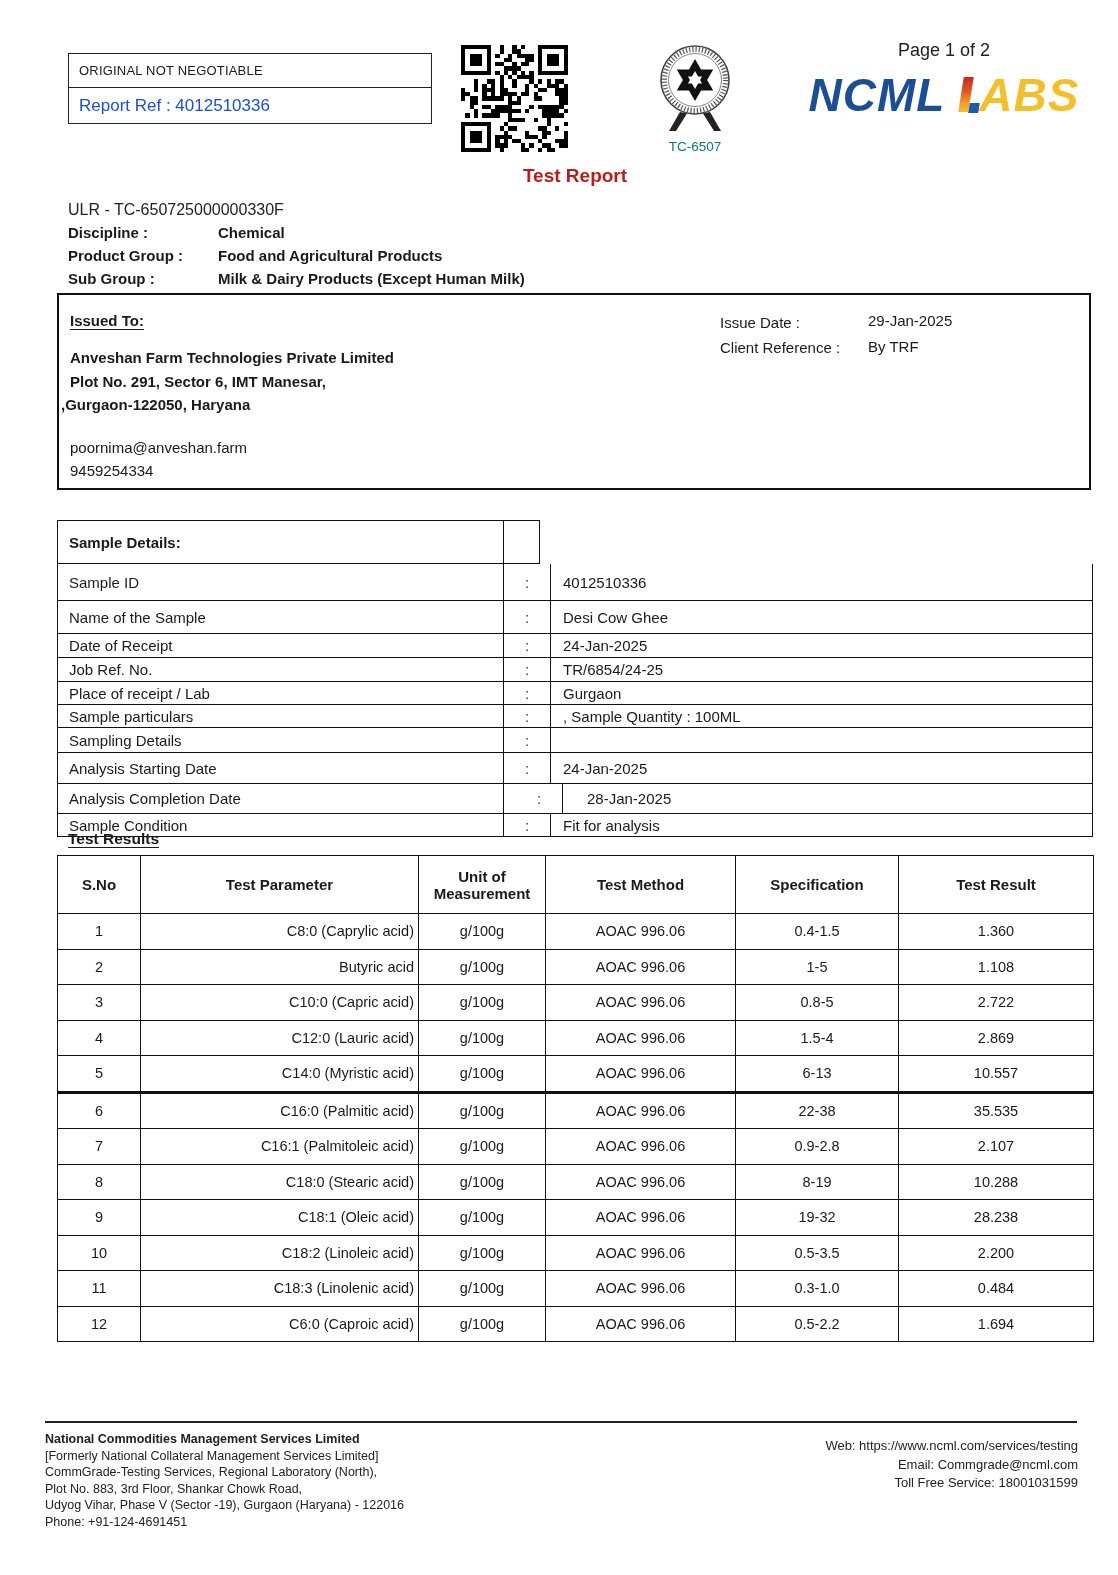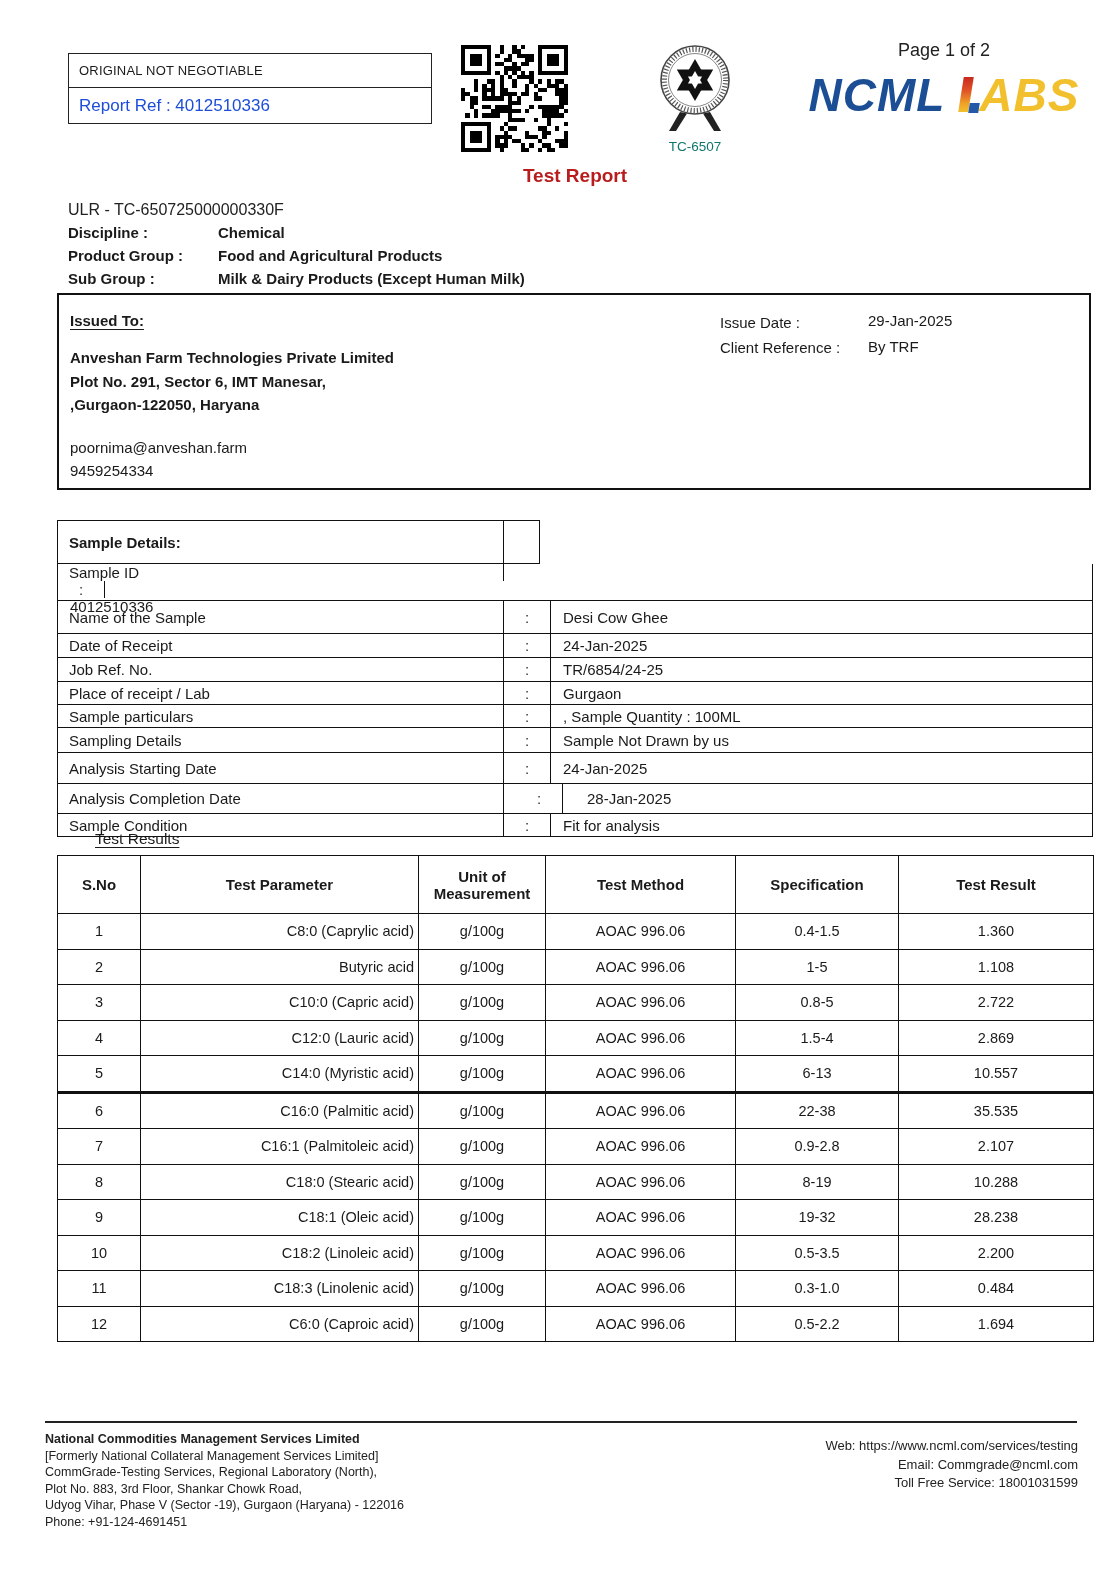--- a/index.html
+++ b/index.html
@@ -30,40 +30,40 @@
   .doc-title{position:absolute;left:57px;top:165px;width:1036px;text-align:center;font-size:19px;font-weight:bold;color:#b91c1c;}
   .ulr{position:absolute;left:68px;top:201px;font-size:16px;color:#222;}
   .meta{position:absolute;left:68px;top:221px;font-size:15px;font-weight:bold;}
   .meta-row{display:flex;height:23px;align-items:center;}
   .meta-row .ml{width:150px;}
   
   .issued-box{position:absolute;left:57px;top:293px;width:1030px;height:193px;border:2px solid #111;font-size:15px;}
   .issued-heading{position:absolute;left:11px;top:17px;font-weight:bold;text-decoration:underline;text-underline-offset:3px;}
   .issued-company{position:absolute;left:11px;top:54px;font-weight:bold;}
   .issued-addr1{position:absolute;left:11px;top:78px;font-weight:bold;}
-  .issued-addr2{position:absolute;left:11px;top:101px;font-weight:bold;}
+  .issued-addr2{position:absolute;left:2px;top:101px;font-weight:bold;}
   .issued-email{position:absolute;left:11px;top:144px;}
   .issued-phone{position:absolute;left:11px;top:167px;}
   .iss-l1{position:absolute;left:661px;top:19px;}
   .iss-v1{position:absolute;left:809px;top:17px;}
   .iss-l2{position:absolute;left:661px;top:44px;}
   .iss-v2{position:absolute;left:809px;top:43px;}
   
   .sd{position:absolute;left:57px;top:520px;width:1036px;font-size:15px;}
   .sd-header{width:483px;height:44px;border:1.6px solid #111;box-sizing:border-box;display:flex;}
   .sd-header .sdh-label{width:434px;display:flex;align-items:center;padding-left:11px;font-weight:bold;border-right:1px solid #111;}
   .sd-header .sdh-spacer{flex:1;}
   .sd-rows{border:1.6px solid #111;border-top:none;box-sizing:border-box;}
   .sd-row{display:flex;border-top:1px solid #111;}
   .sd-row:first-child{border-top:none;}
   .sd-row .c-label{width:434px;display:flex;align-items:center;padding-left:11px;border-right:1px solid #111;box-sizing:content-box;}
   .sd-row .c-colon{width:46px;display:flex;align-items:center;justify-content:center;border-right:1px solid #111;color:#333;}
   .sd-row .c-value{flex:1;display:flex;align-items:center;padding-left:12px;}
   
-  .tr-heading{position:absolute;left:68px;top:830px;font-size:15.5px;font-weight:normal;text-decoration:underline;text-underline-offset:3px;margin-left:27px;}
+  .tr-heading{position:absolute;left:68px;top:830px;font-size:15.5px;font-weight:bold;text-decoration:underline;text-underline-offset:3px;}
   table.results{position:absolute;left:57px;top:855px;width:1036px;border-collapse:collapse;table-layout:fixed;}
   table.results th,table.results td{border:1.5px solid #111;}
   table.results th{height:57px;font-size:15px;font-weight:bold;text-align:center;padding:0 6px;}
   table.results td{height:34.5px;font-size:14.5px;text-align:center;padding:0 4px;}
   table.results td.param{text-align:right;padding-left:14px;}
   table.results tr.thick-top td{border-top:3px solid #111;}
   
   .footer-divider{position:absolute;left:45px;top:1421px;width:1032px;height:2px;background:#222;}
   .footer-left{position:absolute;left:45px;top:1431px;font-size:12.5px;line-height:16.6px;color:#222;}
   .footer-left .fl0{font-weight:bold;}
@@ -341,21 +341,21 @@
     <div class="iss-l2">Client Reference :</div>
     <div class="iss-v2">By TRF</div>
   </div>
 
   <div class="sd">
     <div class="sd-header">
       <div class="sdh-label">Sample Details:</div>
       <div class="sdh-spacer"></div>
     </div>
     <div class="sd-rows" id="sample-rows">
-        <div class="sd-row" style="height: 36px; flex-direction: column;">
+        <div class="sd-row" style="height: 36px;">
           <div class="c-label">Sample ID</div>
           <div class="c-colon">:</div>
           <div class="c-value">4012510336</div>
         </div>
         <div class="sd-row" style="height: 32px;">
           <div class="c-label">Name of the Sample</div>
           <div class="c-colon">:</div>
           <div class="c-value">Desi Cow Ghee</div>
         </div>
         <div class="sd-row" style="height: 23px;">
@@ -374,21 +374,20 @@
           <div class="c-value">Gurgaon</div>
         </div>
         <div class="sd-row" style="height: 22px;">
           <div class="c-label">Sample particulars</div>
           <div class="c-colon">:</div>
           <div class="c-value">, Sample Quantity : 100ML</div>
         </div>
         <div class="sd-row" style="height: 24px;">
           <div class="c-label">Sampling Details</div>
           <div class="c-colon">:</div>
-          <div class="c-value">Sample Not Drawn by us</div>
         </div>
         <div class="sd-row" style="height: 30px;">
           <div class="c-label">Analysis Starting Date</div>
           <div class="c-colon">:</div>
           <div class="c-value">24-Jan-2025</div>
         </div>
         <div class="sd-row" style="height: 29px; gap: 12px;">
           <div class="c-label">Analysis Completion Date</div>
           <div class="c-colon">:</div>
           <div class="c-value">28-Jan-2025</div>

